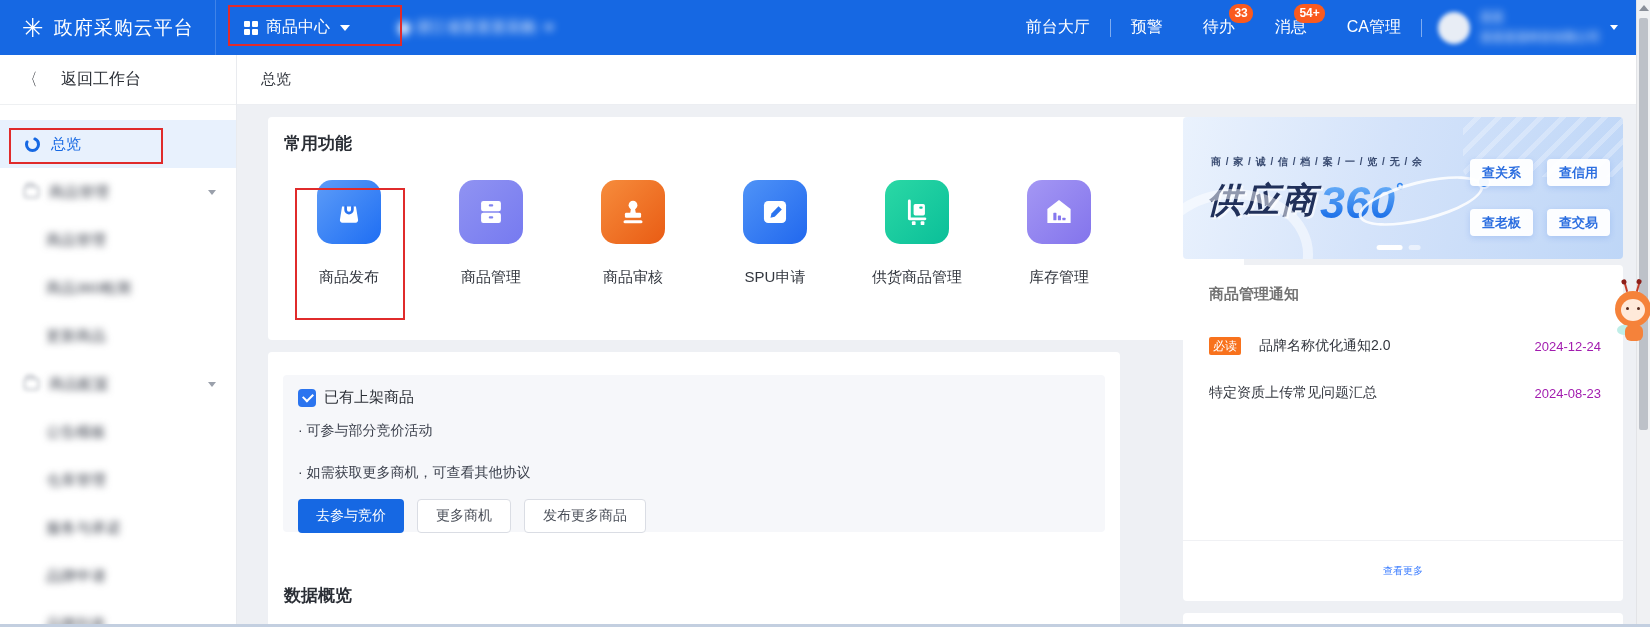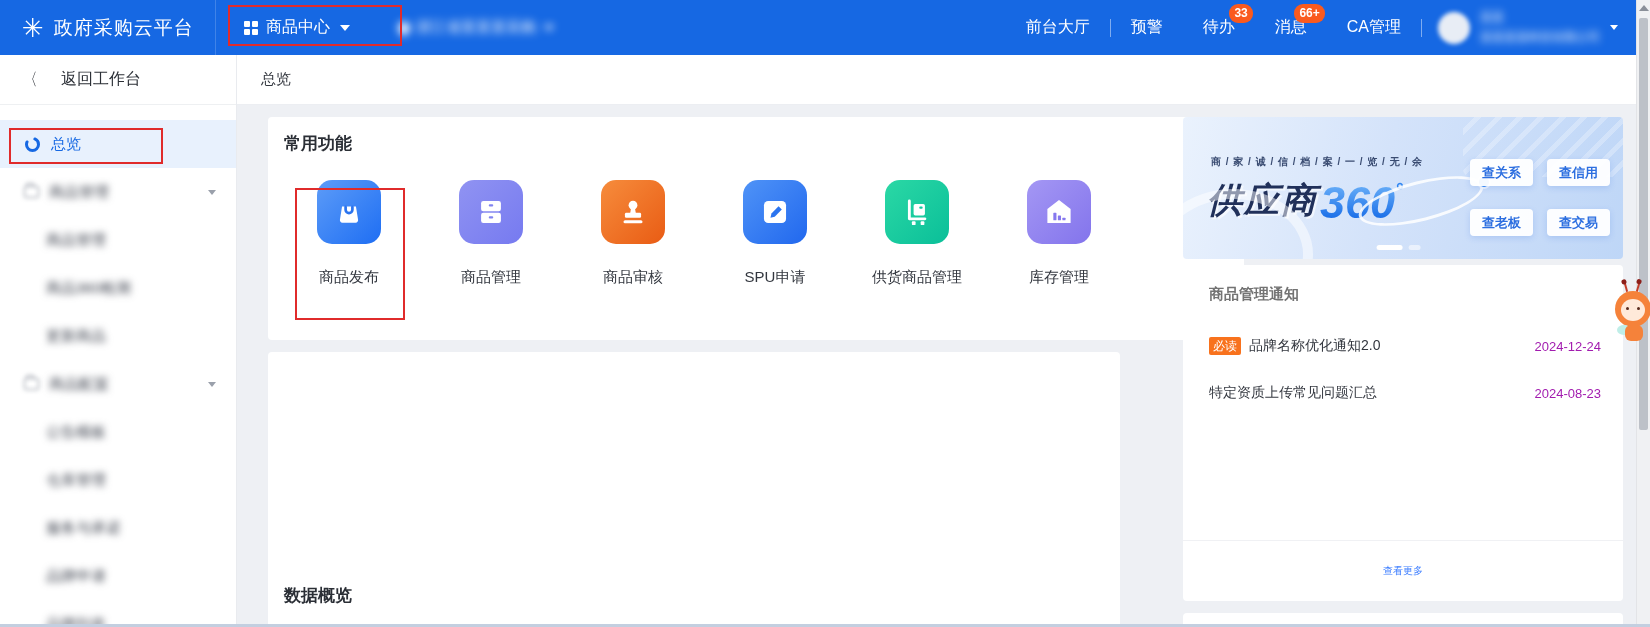--- a/index.html
+++ b/index.html
@@ -85,21 +85,21 @@
   .bn-globe { position:absolute; left:272px; top:0px; width:10px; height:10px; border-radius:50%; background:#2f86f2; box-shadow:0 0 0 2px rgba(255,255,255,.7); }
   .bn-btns { position:absolute; right:13px; top:42px; display:grid; grid-template-columns:63px 63px; grid-auto-rows:27px; gap:23px 14px; }
   .bn-btn { background:rgba(255,255,255,.95); border-radius:4px; color:#2d6fe0; font-size:13px; font-weight:700; display:flex; align-items:center; justify-content:center; box-shadow:0 2px 6px rgba(46,107,224,.18); cursor:pointer; }
   .bn-dots { position:absolute; left:50%; bottom:9px; transform:translateX(-60%); display:flex; gap:6px; align-items:center; }
   .dot-a { width:26px; height:5px; border-radius:3px; background:#fff; }
   .dot-b { width:12px; height:5px; border-radius:3px; background:rgba(255,255,255,.55); }
 
   #notice { left:1183px; top:265px; width:440px; height:336px; }
   .nt-title { position:absolute; left:26px; top:20px; font-size:15px; font-weight:700; color:#737373; }
   .nt-item { position:absolute; left:26px; right:22px; height:22px; display:flex; align-items:center; cursor:pointer; }
-  .nt-badge { background:#F8721D; color:#fff; font-size:12px; line-height:18px; padding:0 4px; border-radius:2px; margin-right:8px; }
+  .nt-badge { background:#F8721D; color:#fff; font-size:12px; line-height:18px; padding:0 4px; border-radius:2px; margin-right:18px; }
   .nt-t { font-size:14px; color:#33373f; }
   .nt-d { margin-left:auto; font-size:13px; color:#a21caf; }
   .nt-foot { position:absolute; left:0; right:0; bottom:0; height:61px; border-top:1px solid #f0f1f4; display:flex; align-items:center; justify-content:center; }
   .nt-more { color:#3D7EFF; font-size:10px; cursor:pointer; }
   #panel-next { left:1183px; top:613px; width:440px; height:14px; border-radius:4px 4px 0 0; }
 
   
   .redbox { position:absolute; border:2px solid #E02B2B; z-index:40; pointer-events:none; }
   #rb-menu { left:228px; top:5px; width:174px; height:41px; }
   #rb-overview { left:9px; top:128px; width:154px; height:36px; z-index:41; }
@@ -150,21 +150,21 @@
   <div class="hdr-right">
     <span class="hdr-item">前台大厅</span>
     <span class="hdr-sep"></span>
     <span class="hdr-item">预警</span>
     <span class="hdr-item">
       <span>待办</span>
       <span class="badge">33</span>
     </span>
     <span class="hdr-item">
       <span>消息</span>
-      <span class="badge">66+</span>
+      <span class="badge">54+</span>
     </span>
     <span class="hdr-item">CA管理</span>
     <span class="hdr-sep"></span>
     <span class="avatar"></span>
     <span class="usr">
       <span class="l1">某某</span>
       <span class="l2">某某某某科技有限公司</span>
     </span>
     <span class="usr-caret"></span>
   </div>
@@ -294,20 +294,33 @@
           <rect x="14.4" y="16" width="2.2" height="1.8" rx="0.4" fill="#8678ee"></rect>
         </svg>
       </span>
       <span class="fn-lb">库存管理</span>
     </div>
 
   </div>
 </div>
 
 <div class="panel" id="panel-biz">
+  <div class="info-box">
+    <div class="info-h">
+      <span class="chk-ic"></span>
+      <span>已有上架商品</span>
+    </div>
+    <div class="info-line">· 可参与部分竞价活动</div>
+    <div class="info-line" style="margin-top:24px;">· 如需获取更多商机，可查看其他协议</div>
+    <div class="btn-row">
+      <div class="btn btn-primary">去参与竞价</div>
+      <div class="btn btn-plain">更多商机</div>
+      <div class="btn btn-plain">发布更多商品</div>
+    </div>
+  </div>
   <div class="sec-title">数据概览</div>
 </div>
 
 <div class="panel" id="banner">
   <div class="bn-tag">商 / 家 / 诚 / 信 / 档 / 案 / 一 / 览 / 无 / 余</div>
   <div class="bn-title">
     <span class="bn-t1">供应商</span>
     <span class="bn-t2">360</span>
     <span class="bn-deg">°</span>
     <span class="bn-ring"></span>

